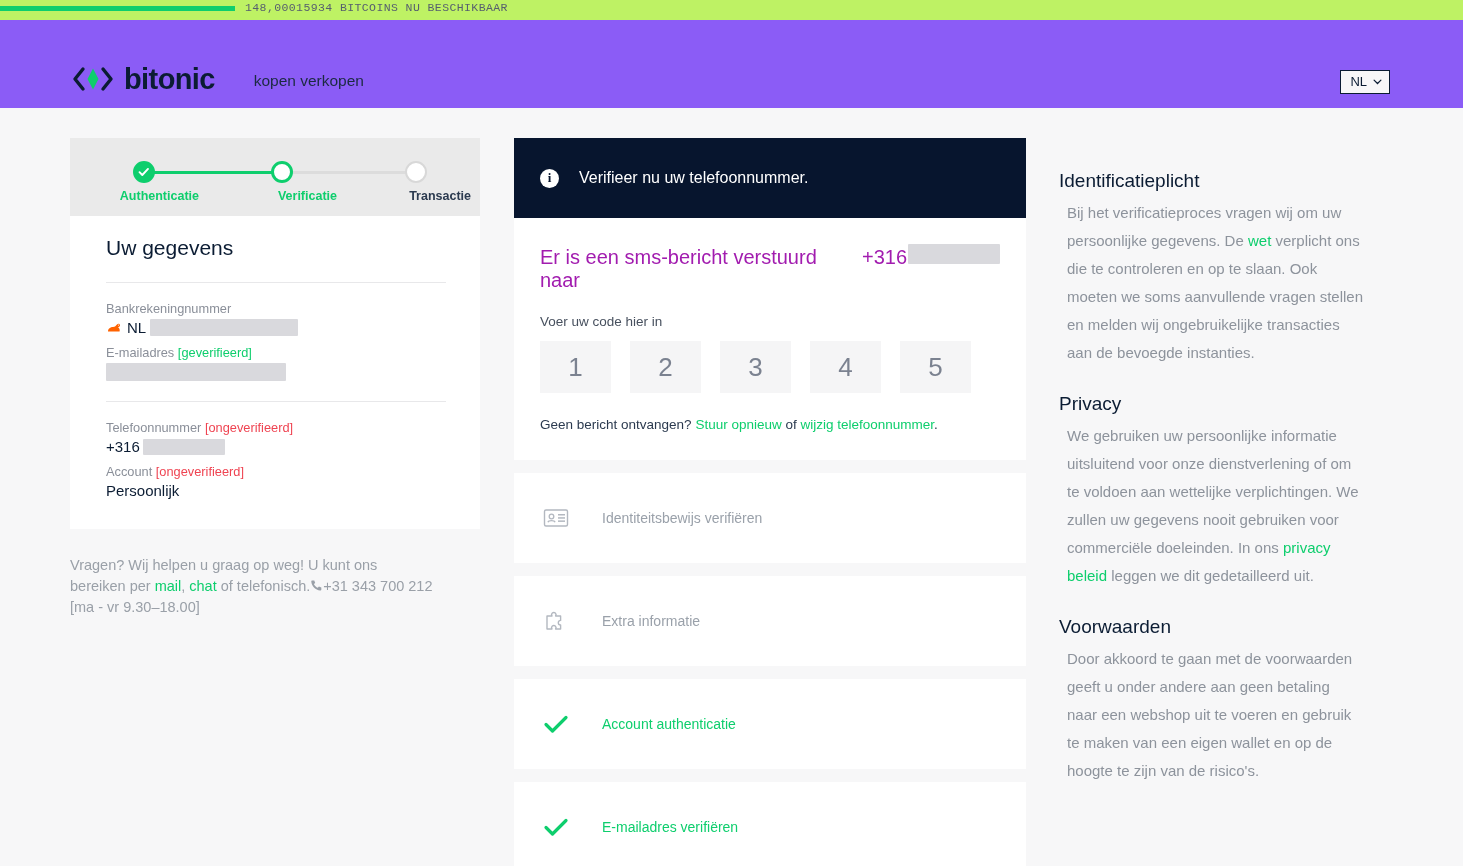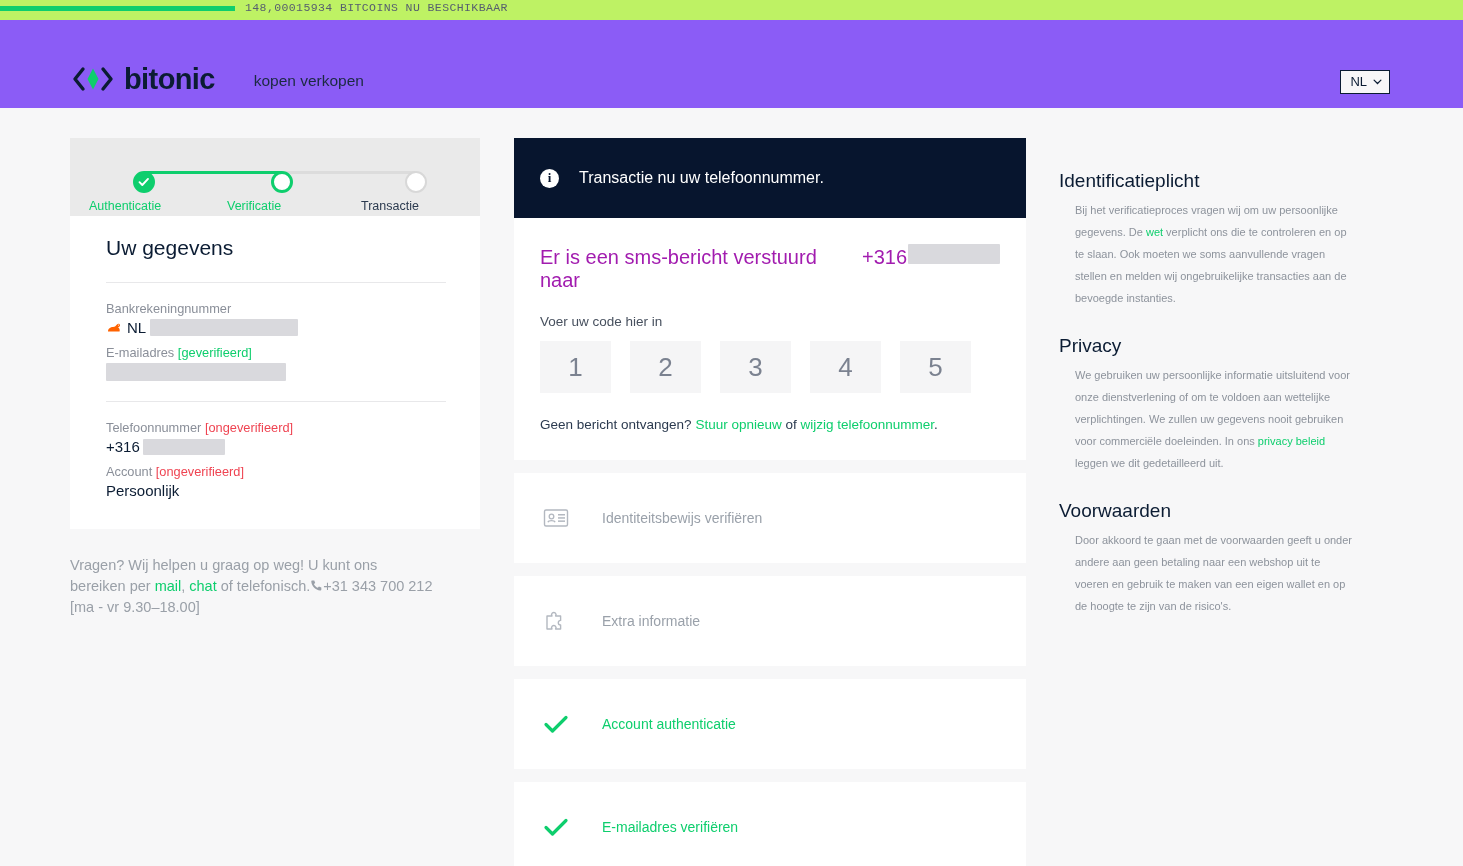--- a/index.html
+++ b/index.html
@@ -59,21 +59,21 @@
   #left-col { position:absolute; left:70px; top:30px; width:410px; }
   #stepper {
     background:#eaeaea; height:78px; position:relative;
   }
   .step-track {
     position:absolute; left:74px; top:33px; height:3px; width:272px; background:#dcdcdc;
   }
   .step-track-done {
     position:absolute; left:74px; top:33px; height:3px; width:138px; background:#0ece6d;
   }
-  .step { position:absolute; top:10px; width:110px; text-align:left; }
+  .step { position:absolute; top:0; width:110px; text-align:right;font-weight:bold; }
   .step-dot {
     width:22px; height:22px; border-radius:50%; margin:23px auto 0;
     background:#ffffff; position:relative;
   }
   .step-dot.done { background:#0ece6d; border:2px solid #0ece6d; }
   .step-dot.current { border:3px solid #0ece6d; }
   .step-dot.todo { border:2px solid #d8d8d8; }
   .step-label { font-size:12.5px; margin-top:6px; }
   .step-label.active { color:#0ece6d; }
   .step-label.idle { color:#2b3a4f; }
@@ -122,21 +122,21 @@
     display:flex; align-items:center; gap:32px; padding:0 28px;
     font-size:14px;
   }
   .acc-card.disabled { color:#9aa1aa; }
   .acc-card.done { color:#0ece6d; }
   .acc-icon { width:28px; height:28px; flex:none; display:block; }
 
   
   #right-col { position:absolute; left:1059px; top:62px; width:312px; }
   .aside-h { font-size:19px; font-weight:normal; color:#0b1c33; margin:0 0 7px; }
-  .aside-p { font-size:11px; line-height:22px; color:#8d939c; margin:0 16px 26px; }
+  .aside-p { font-size:15px; line-height:28px; color:#8d939c; margin:0 8px 26px; }
   .aside-p a { color:#0ece6d; text-decoration:none; }
 </style>
 </head>
 <body>
 
 <div id="ticker">
   <div id="ticker-bar"></div>
   <div id="ticker-text">148,00015934 BITCOINS NU BESCHIKBAAR</div>
 </div>
 
@@ -257,21 +257,21 @@
           <path d="M2.4 1.6 L4.6 1.6 L5.6 4.2 L4.2 5.3 C5 7.1 6.6 8.7 8.4 9.5 L9.6 8.1 L12.2 9.1 L12.2 11.3 C12.2 12 11.6 12.5 10.9 12.4 C6 11.8 2 7.8 1.4 2.9 C1.3 2.2 1.8 1.6 2.4 1.6 Z" fill="#9aa0a8"></path>
         </svg><span>+31 343 700 212</span><br>
       <span>[ma - vr 9.30–18.00]</span>
     </div>
   </div>
 
   <div id="mid-col">
 
     <div id="banner">
       <span class="info-circle">i</span>
-      <span>Transactie nu uw telefoonnummer.</span>
+      <span>Verifieer nu uw telefoonnummer.</span>
     </div>
 
     <div id="sms-card">
       <div id="sms-heading">
         <span>Er is een sms-bericht verstuurd naar</span>
           <span>+316</span>
           <span class="redact" style="width:92px; height:20px; margin-left:1px;"></span>
       </div>
 
       <div id="sms-sub">Voer uw code hier in</div>

